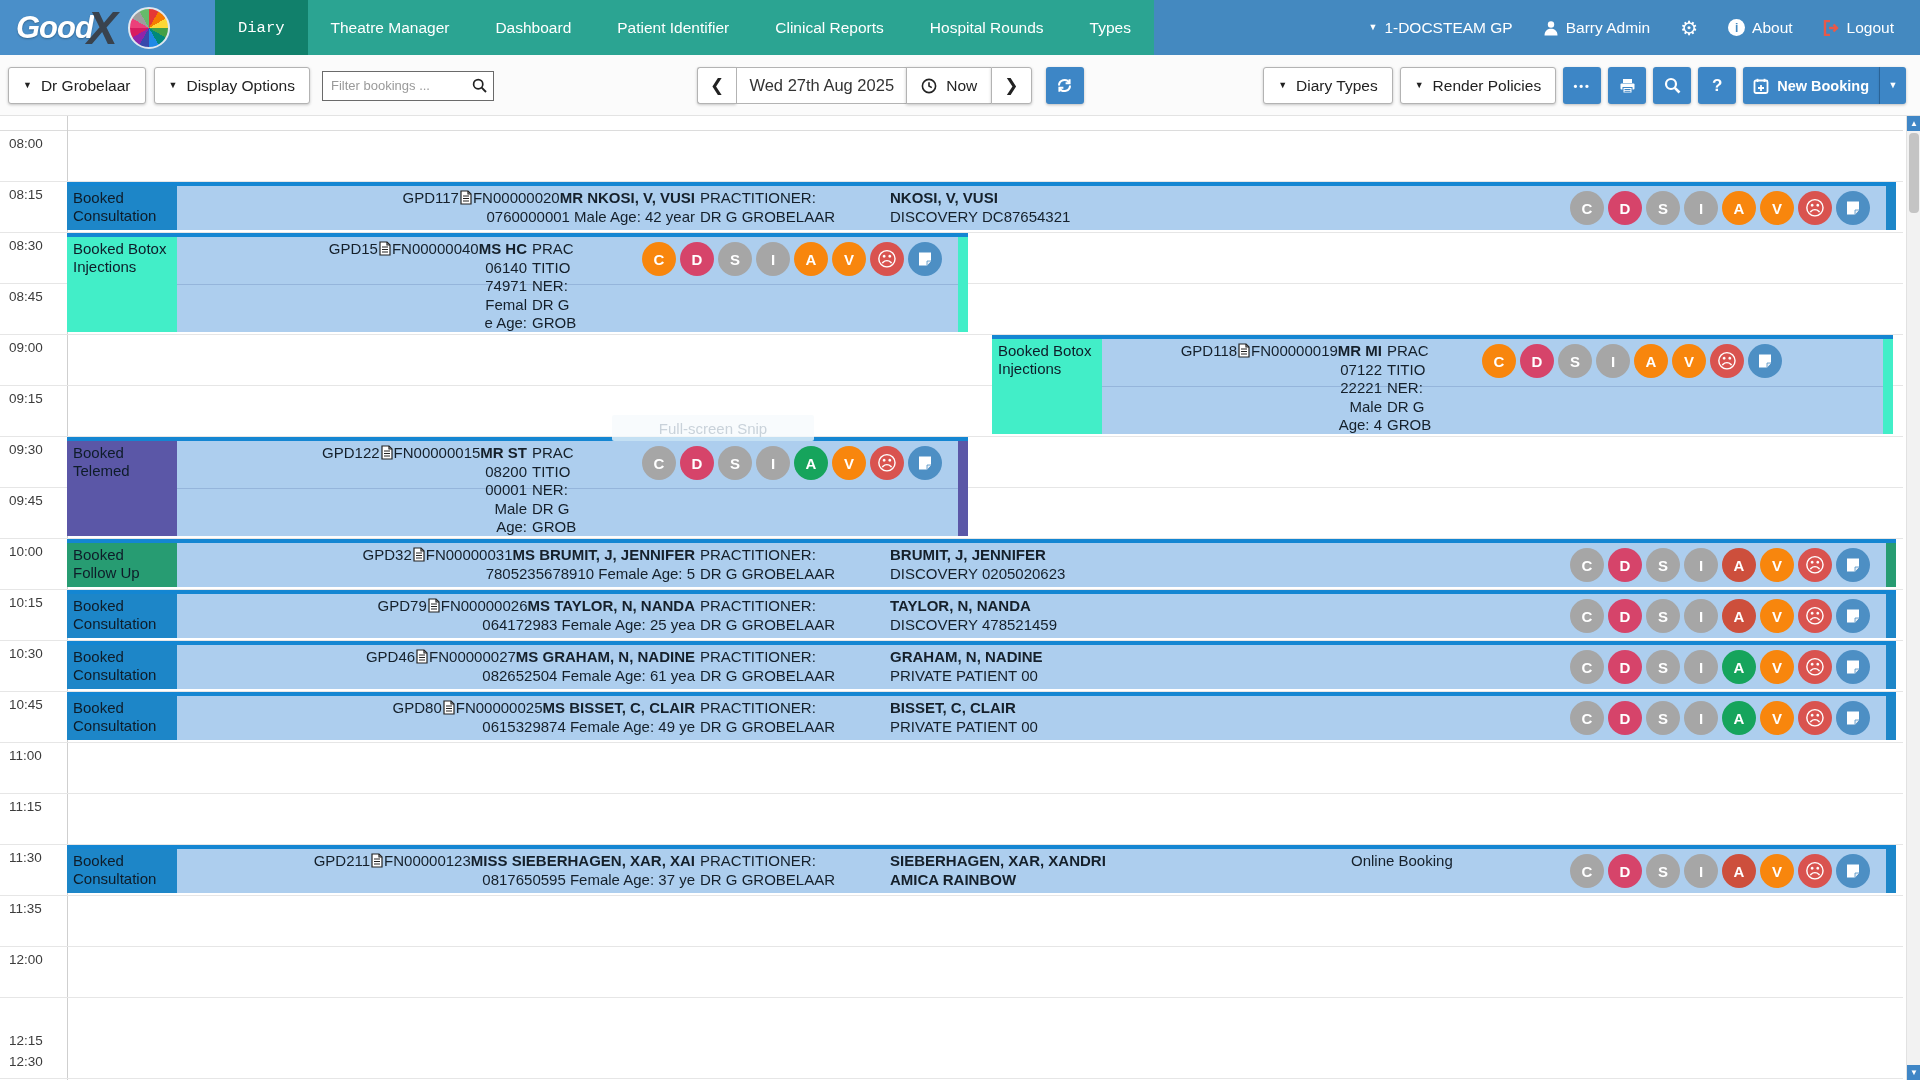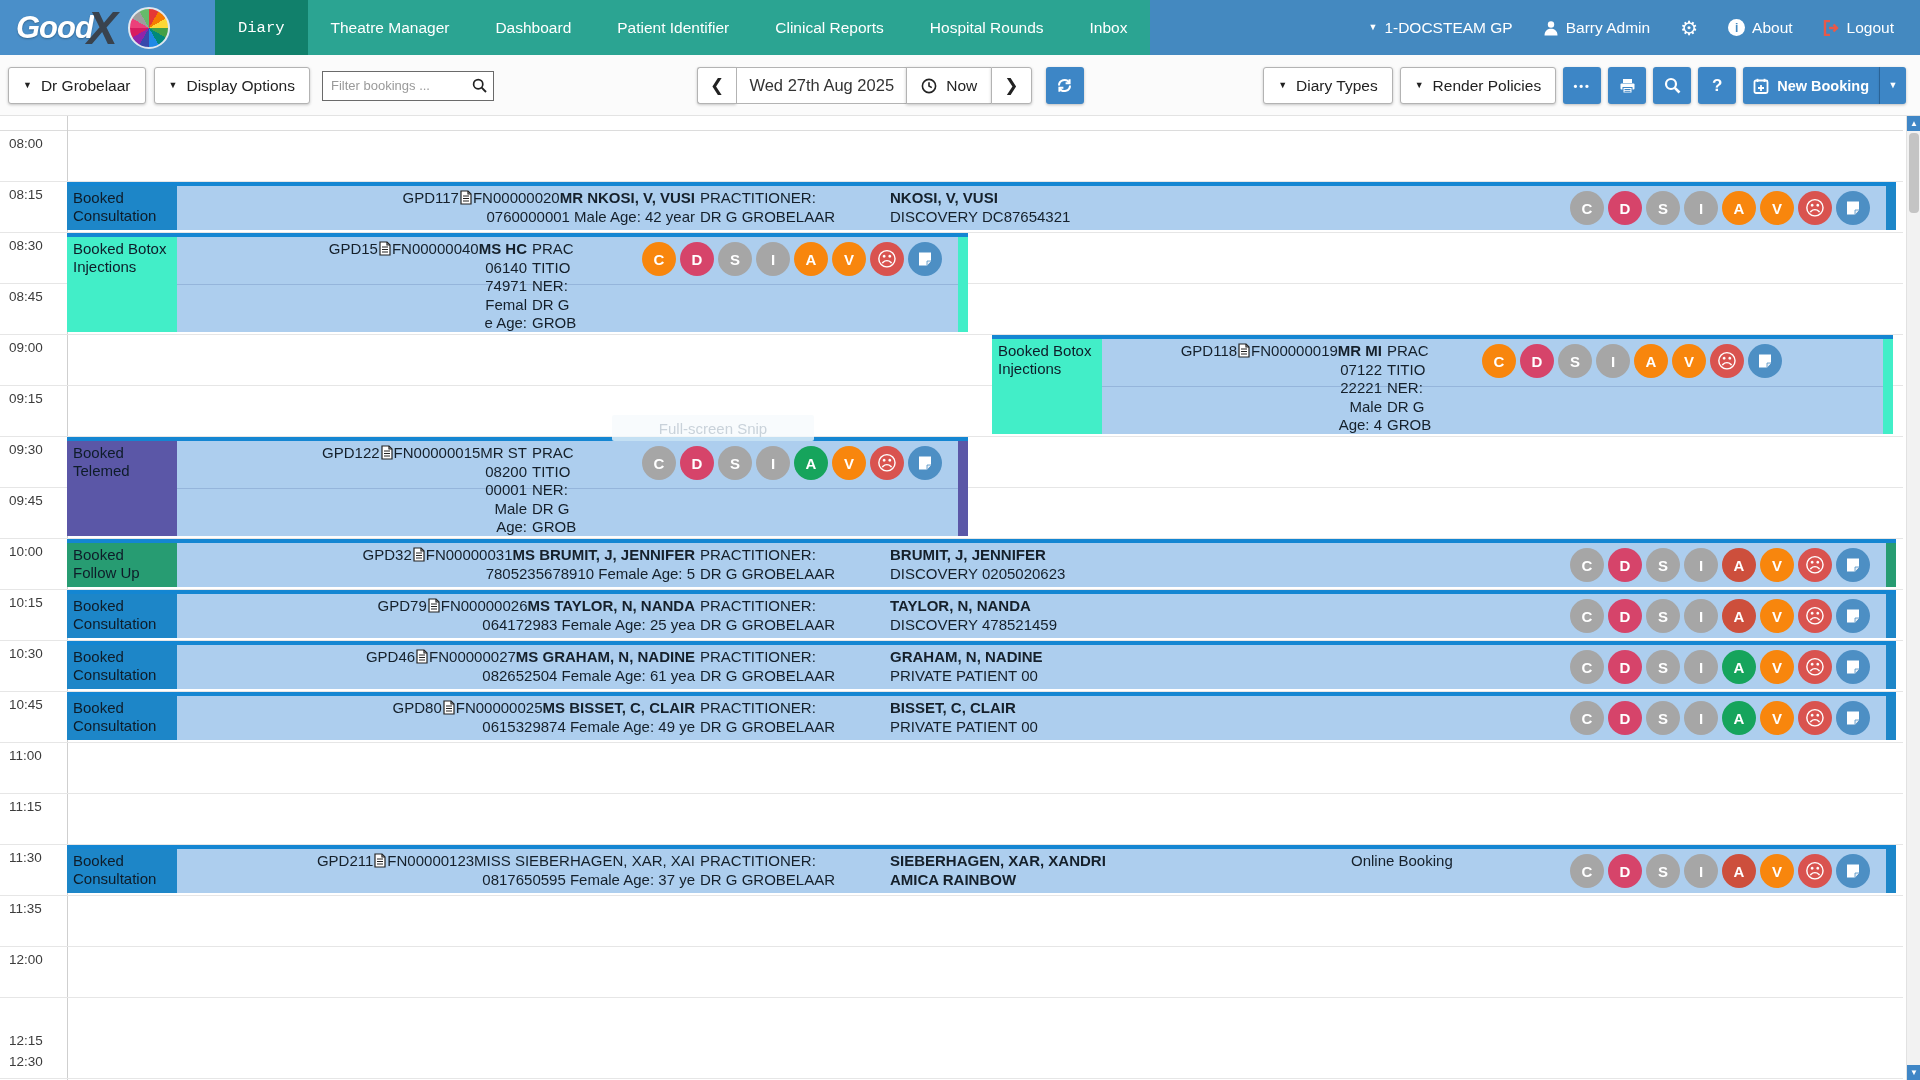--- a/index.html
+++ b/index.html
@@ -84,21 +84,21 @@
     <span class="x">X</span>
     <span class="pinwheel"></span>
   </div>
   <div class="tabs">
       <div class="tab active">Diary</div>
       <div class="tab">Theatre Manager</div>
       <div class="tab">Dashboard</div>
       <div class="tab">Patient Identifier</div>
       <div class="tab">Clinical Reports</div>
       <div class="tab">Hospital Rounds</div>
-      <div class="tab">Inbox</div>
+      <div class="tab">Types</div>
     </div>
   <div class="nav-right">
     <span class="nav-item">
       <span class="caret">▼</span>
       <span>1-DOCSTEAM GP</span>
     </span>
     <span class="nav-item">
       <svg width="16" height="16" viewBox="0 0 16 16">
           <circle cx="8" cy="4.5" r="3.2" fill="#fff"></circle>
           <path d="M1.5 15.5 C1.5 10.5 5 8.8 8 8.8 C11 8.8 14.5 10.5 14.5 15.5 Z" fill="#fff"></path>
@@ -385,21 +385,21 @@
     <div class="booking" style="left: 67px; width: 901px; top: 321px; height: 99px;">
       <div class="bk-cat" style="background: rgb(91, 87, 167);">Booked Telemed</div>
       <div class="bk-body">
         <div class="bk-line" style="top: 47px;"></div>
         <div class="col col-patient" style="width: 350px;"><div><span>GPD122</span><svg class="doc-ico" width="12" height="15" viewBox="0 0 12 15">
               <path d="M1 1 L8 1 L11 4 L11 14 L1 14 Z" fill="#fff" stroke="#222" stroke-width="1.2"></path>
               <path d="M8 1 L8 4 L11 4" fill="none" stroke="#222" stroke-width="1.2"></path>
               <line x1="3" y1="6" x2="9" y2="6" stroke="#222" stroke-width="1"></line>
               <line x1="3" y1="8.5" x2="9" y2="8.5" stroke="#222" stroke-width="1"></line>
               <line x1="3" y1="11" x2="9" y2="11" stroke="#222" stroke-width="1"></line>
-            </svg><span>FN00000015</span><span style="font-weight: normal;">MR ST</span></div><div>08200</div><div>00001</div><div>Male</div><div>Age:</div></div>
+            </svg><span>FN00000015</span><span style="font-weight: bold;">MR ST</span></div><div>08200</div><div>00001</div><div>Male</div><div>Age:</div></div>
         <div class="col" style="left: 355px; width: 80px;">PRAC
 TITIO
 NER:
 DR G
 GROB</div>
         <div class="badges" style="right: 16px;">
           <div class="badge" style="background: rgb(166, 166, 166);">C</div>
           <div class="badge" style="background: rgb(214, 68, 106);">D</div>
           <div class="badge" style="background: rgb(166, 166, 166);">S</div>
           <div class="badge" style="background: rgb(166, 166, 166);">I</div>
@@ -552,21 +552,21 @@
     </div>
     <div class="booking" style="left: 67px; width: 1829px; top: 729px; height: 48px;">
       <div class="bk-cat" style="background: rgb(29, 134, 200);">Booked Consultation</div>
       <div class="bk-body">
         <div class="col col-patient" style="width: 518px;"><div><span>GPD211</span><svg class="doc-ico" width="12" height="15" viewBox="0 0 12 15">
               <path d="M1 1 L8 1 L11 4 L11 14 L1 14 Z" fill="#fff" stroke="#222" stroke-width="1.2"></path>
               <path d="M8 1 L8 4 L11 4" fill="none" stroke="#222" stroke-width="1.2"></path>
               <line x1="3" y1="6" x2="9" y2="6" stroke="#222" stroke-width="1"></line>
               <line x1="3" y1="8.5" x2="9" y2="8.5" stroke="#222" stroke-width="1"></line>
               <line x1="3" y1="11" x2="9" y2="11" stroke="#222" stroke-width="1"></line>
-            </svg><span>FN00000123</span><span style="font-weight: normal;">MISS SIEBERHAGEN, XAR, XAI</span></div><div>0817650595 Female Age: 37 ye</div></div>
+            </svg><span>FN00000123</span><span style="font-weight: bold;">MISS SIEBERHAGEN, XAR, XAI</span></div><div>0817650595 Female Age: 37 ye</div></div>
         <div class="col" style="left: 523px; width: 195px;">PRACTITIONER:
 DR G GROBELAAR</div>
         <div class="col col-account" style="left: 713px;"><div class="b">SIEBERHAGEN, XAR, XANDRI</div><div class="b">AMICA RAINBOW</div></div>
         <div class="col" style="left: 1174px;">Online Booking</div>
         <div class="badges" style="right: 16px;">
           <div class="badge" style="background: rgb(166, 166, 166);">C</div>
           <div class="badge" style="background: rgb(214, 68, 106);">D</div>
           <div class="badge" style="background: rgb(166, 166, 166);">S</div>
           <div class="badge" style="background: rgb(166, 166, 166);">I</div>
           <div class="badge" style="background: rgb(205, 79, 60);">A</div>

